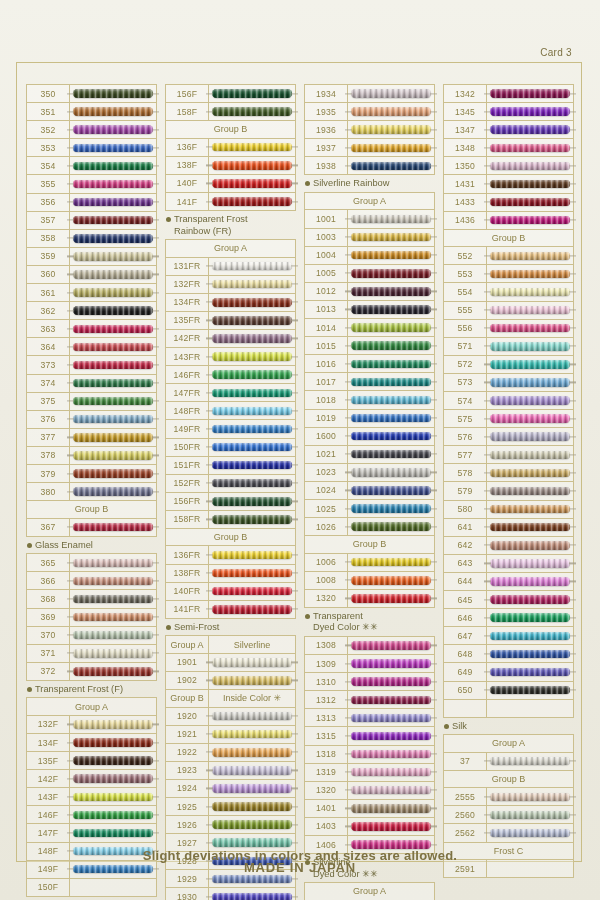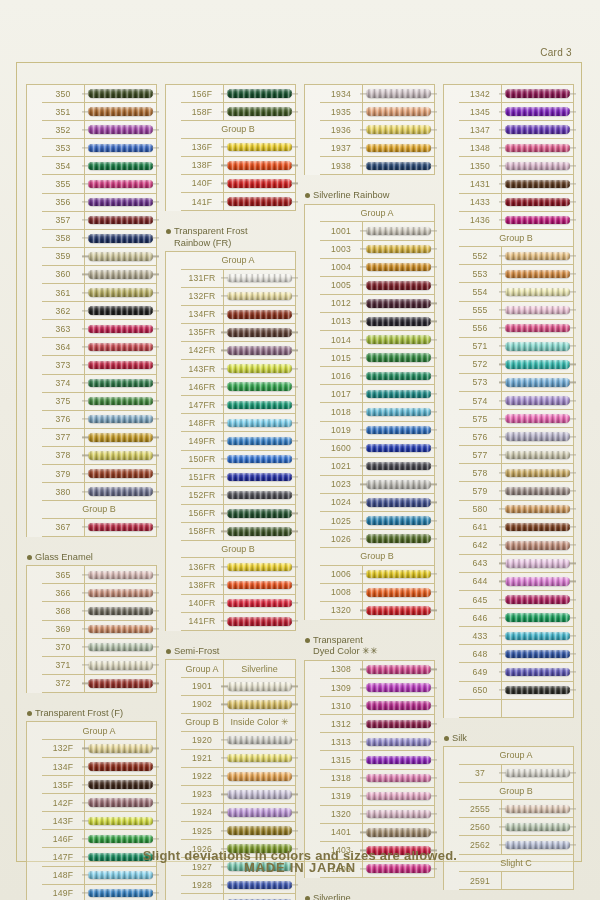--- a/index.html
+++ b/index.html
@@ -26,22 +26,21 @@
     background:transparent;
   }
   #cols{
     position:absolute;left:22px;top:84px;width:556px;
     display:flex;gap:0;
   }
   .col{width:139px;box-sizing:border-box;padding:0 4px;}
   .tbl{
     border:1px solid #cbbf8e;border-bottom:none;
     background:rgba(255,255,255,.30);
-    margin-bottom:12px;
-    padding-left:15px;
+    margin-bottom:0;
   }
   .row{
     display:flex;height:17.1px;align-items:stretch;
     border-bottom:1px solid #cbbf8e;
   }
   .row .code{
     width:42px;min-width:42px;
     border-right:1px solid #cbbf8e;
     display:flex;align-items:center;justify-content:center;
     font-size:8.6px;color:#8c8147;letter-spacing:.2px;
@@ -1640,21 +1639,21 @@
             <div class="code">646</div>
             <div class="swatchcell">
               <div class="bead" style="background: rgb(16, 160, 88);">
                 <div class="seg"></div>
                 <div class="tip l"></div>
                 <div class="tip r"></div>
               </div>
             </div>
           </div>
           <div class="row">
-            <div class="code">433</div>
+            <div class="code">647</div>
             <div class="swatchcell">
               <div class="bead" style="background: rgb(58, 180, 204);">
                 <div class="seg"></div>
                 <div class="tip l"></div>
                 <div class="tip r"></div>
               </div>
             </div>
           </div>
           <div class="row">
             <div class="code">648</div>
@@ -1731,21 +1730,21 @@
           <div class="row">
             <div class="code">2562</div>
             <div class="swatchcell">
               <div class="bead" style="background: rgb(180, 188, 212);">
                 <div class="seg"></div>
                 <div class="tip l"></div>
                 <div class="tip r"></div>
               </div>
             </div>
           </div>
-          <div class="grouphdr">Slight C</div>
+          <div class="grouphdr">Frost C</div>
           <div class="row">
             <div class="code">2591</div>
             <div class="swatchcell"></div>
           </div>
         </div>
       </div>
     </div>
   <div id="footer">
     <div>Slight deviations in colors and sizes are allowed.</div>
     <div class="l2">MADE IN JAPAN</div>

